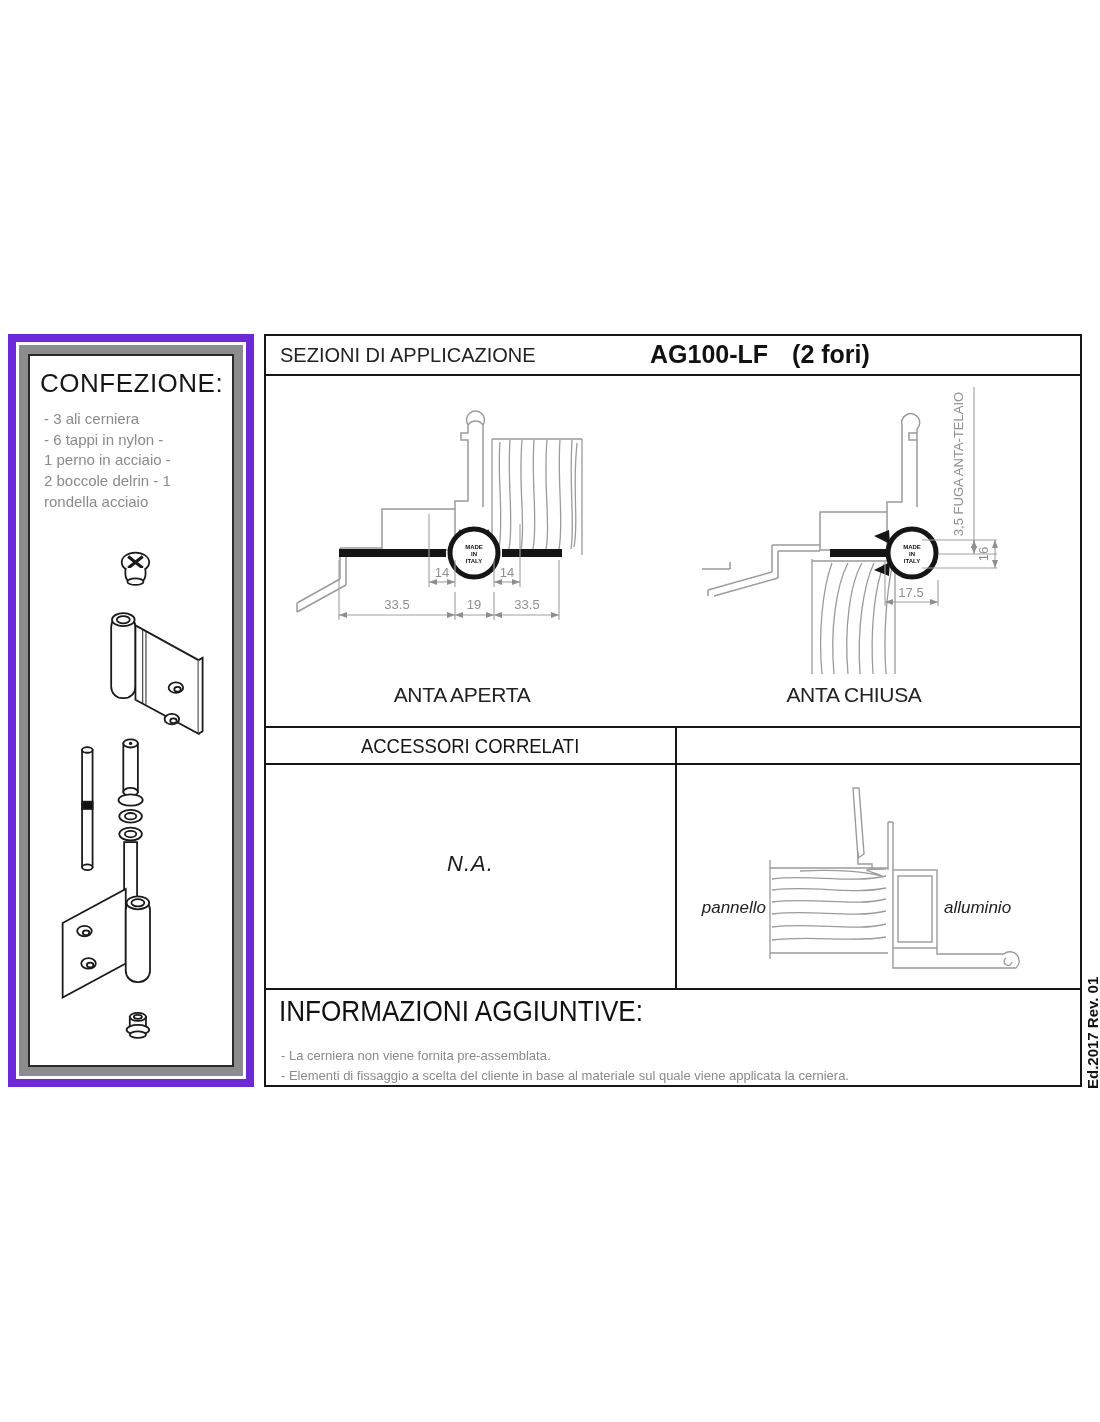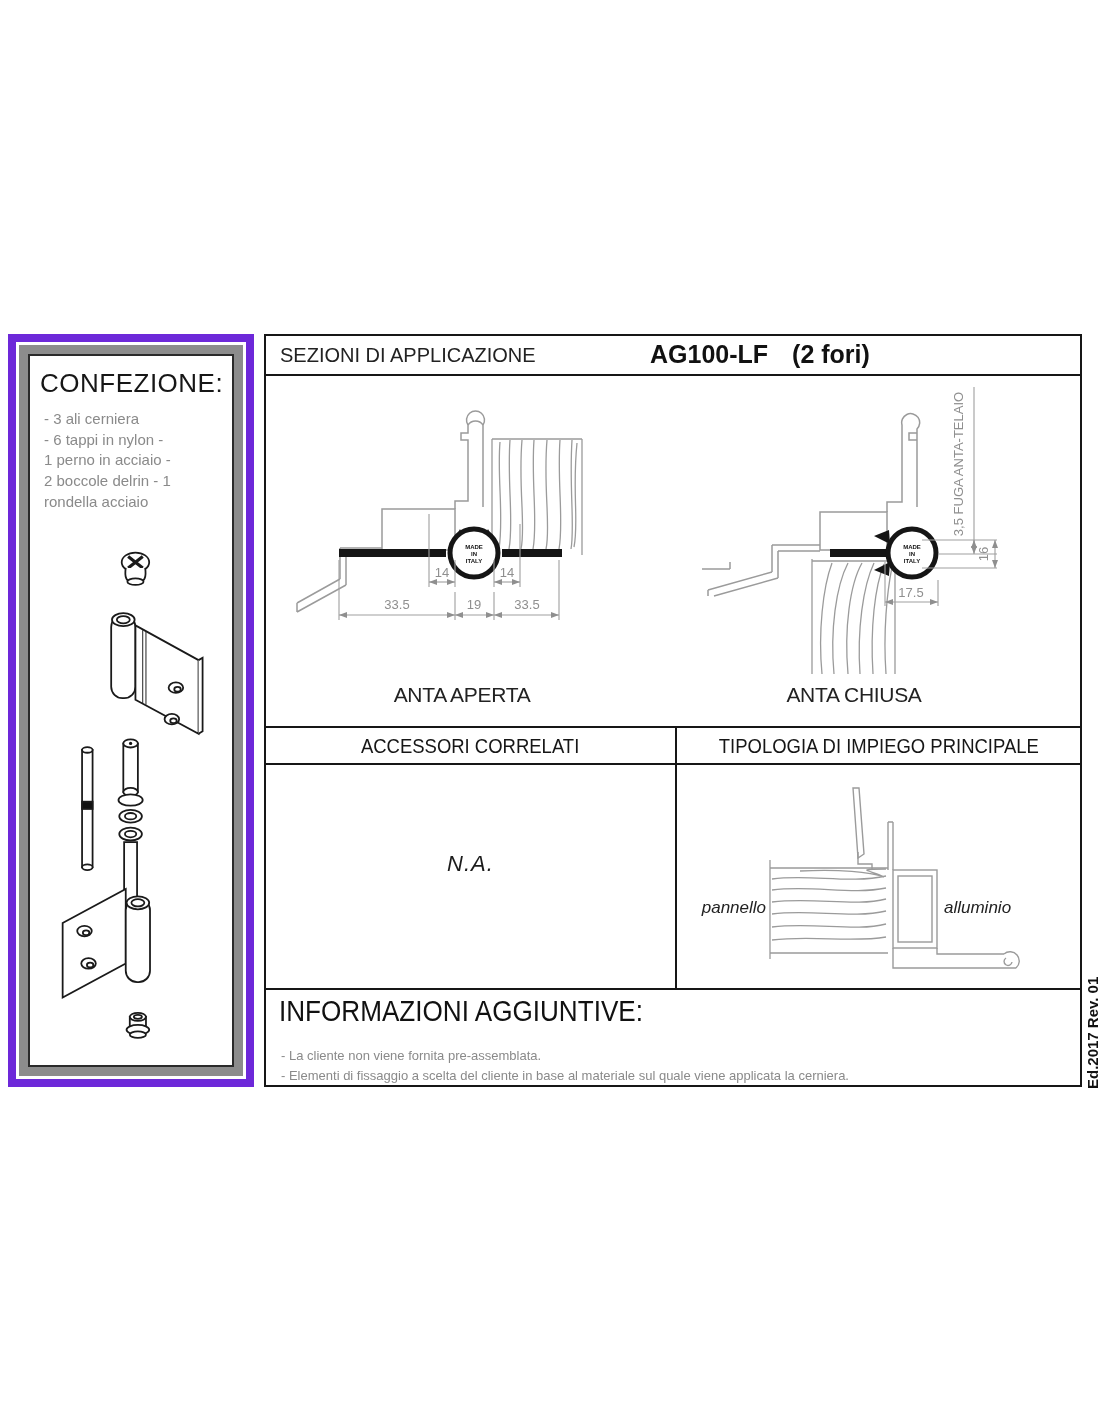--- a/index.html
+++ b/index.html
@@ -220,23 +220,20 @@
           <text class="dim-text" x="909" y="595" text-anchor="middle">17.5</text>
           <text class="cap-text" x="852" y="700" text-anchor="middle">ANTA CHIUSA</text>
         </g>
       </svg>
     </div>
 
     <div class="subheader-row">
       <div class="subheader-cell cell-left">
         <span class="subheader-text">ACCESSORI CORRELATI</span>
       </div>
-      <div class="subheader-cell cell-right">
-        <span class="subheader-text">TIPOLOGIA DI IMPIEGO PRINCIPALE</span>
-      </div>
     </div>
 
     <div class="content-row">
       <div class="na-cell">
         <div class="na-value">N.A.</div>
       </div>
       <div class="tipologia-cell">
         <svg width="403" height="223" viewBox="677 763 403 223">
           <g stroke="#9b9b9b" stroke-width="1.3" fill="none">
             <path d="M770,858 V957 M770,866 H888 M770,951 H888"></path>
@@ -260,21 +257,21 @@
           </g>
           <text class="lbl-text" x="766" y="911" text-anchor="end">pannello</text>
           <text class="lbl-text" x="944" y="911" text-anchor="start">alluminio</text>
         </svg>
       </div>
     </div>
 
     <div class="info-row">
       <span class="info-title">INFORMAZIONI AGGIUNTIVE:</span>
       <div class="info-notes">
-        <div>- La cliente non viene fornita pre-assemblata.</div>
+        <div>- La cerniera non viene fornita pre-assemblata.</div>
         <div>- Elementi di fissaggio a scelta del cliente in base al materiale sul quale viene applicata la cerniera.</div>
       </div>
     </div>
   </div>
 
   <div class="edition">Ed.2017 Rev. 01</div>
 
 </div>
 
 </body></html>

